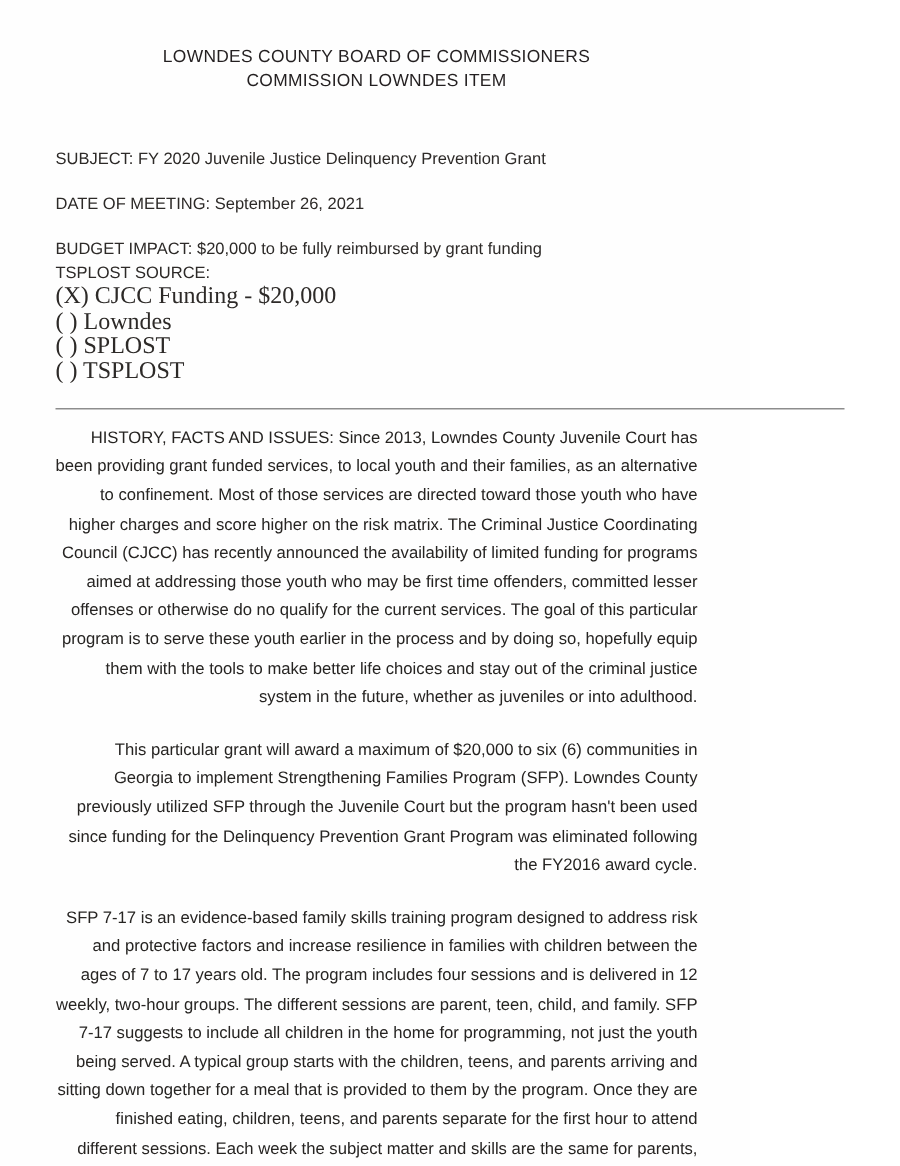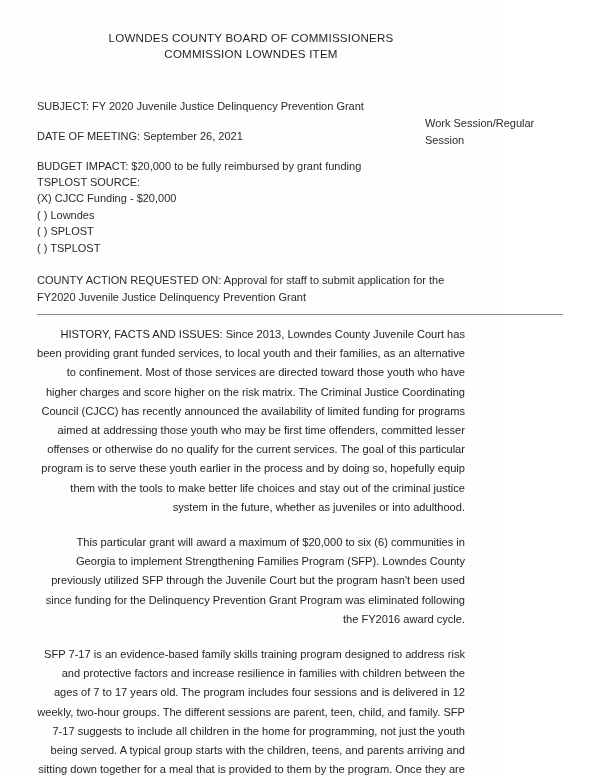--- a/index.html
+++ b/index.html
@@ -66,23 +66,24 @@
   }
   .spacer-md { height: 14px; }
 
   
   .funding-list {
     margin: 0;
     padding: 0;
     list-style: none;
   }
   .funding-list li {
-    font-size: 11px;
+    font-size: 16px;
     line-height: 16.5px;
     color: #2d2a28;
+    font-family: Liberation Serif, serif;
   }
 
   
   .action-block {
     margin-top: 16px;
   }
   .action-block p {
     margin: 0;
     font-size: 11px;
     line-height: 17px;
@@ -114,44 +115,39 @@
 <div class="page">
   <div class="inner">
 
     <div class="doc-header">
       <div class="line">LOWNDES COUNTY BOARD OF COMMISSIONERS</div>
       <div class="line">COMMISSION LOWNDES ITEM</div>
     </div>
 
     <div class="subject-row">
       <div class="field-line">SUBJECT: FY 2020 Juvenile Justice Delinquency Prevention Grant</div>
-      <div class="session-label">
-        <div>Work Session/Regular</div>
-        <div>Session</div>
-      </div>
     </div>
 
     <div class="spacer-md"></div>
 
     <div class="field-line">DATE OF MEETING: September 26, 2021</div>
 
     <div class="spacer-md"></div>
 
     <div class="field-line">BUDGET IMPACT: $20,000 to be fully reimbursed by grant funding</div>
     <div class="field-line">TSPLOST SOURCE:</div>
 
     <ul class="funding-list">
       <li>(X) CJCC Funding - $20,000</li>
       <li>(  ) Lowndes</li>
       <li>(  ) SPLOST</li>
       <li>(  ) TSPLOST</li>
     </ul>
 
     <div class="action-block">
-      <p>COUNTY ACTION REQUESTED ON: Approval for staff to submit application for the FY2020 Juvenile Justice Delinquency Prevention Grant</p>
       <hr class="divider">
     </div>
 
     <div class="body-copy">
       <p>HISTORY, FACTS AND ISSUES: Since 2013, Lowndes County Juvenile Court has been providing grant funded services, to local youth and their families, as an alternative to confinement.  Most of those services are directed toward those youth who have higher charges and score higher on the risk matrix.  The Criminal Justice Coordinating Council (CJCC) has recently announced the availability of limited funding for programs aimed at addressing those youth who may be first time offenders, committed lesser offenses or otherwise do no qualify for the current services.  The goal of this particular program is to serve these youth earlier in the process and by doing so, hopefully equip them with the tools to make better life choices and stay out of the criminal justice system in the future, whether as juveniles or into adulthood.</p>
       <p>This particular grant will award a maximum of $20,000 to six (6) communities in Georgia to implement Strengthening Families Program (SFP).  Lowndes County previously utilized SFP through the Juvenile Court but the program hasn't been used since funding for the Delinquency Prevention Grant Program was eliminated following the FY2016 award cycle.</p>
       <p>SFP 7-17 is an evidence-based family skills training program designed to address risk and protective factors and increase resilience in families with children between the ages of 7 to 17 years old. The program includes four sessions and is delivered in 12 weekly, two-hour groups. The different sessions are parent, teen, child, and family. SFP 7-17 suggests to include all children in the home for programming, not just the youth being served. A typical group starts with the children, teens, and parents arriving and sitting down together for a meal that is provided to them by the program. Once they are finished eating, children, teens, and parents separate for the first hour to attend different sessions. Each week the subject matter and skills are the same for parents, teens, and children in the first session, even though they attend them separately. This is to assist with practicing the skills at home. After the first session is complete, children, teens, and parents are brought back together for a family session, which focuses on parent-child skill practice.</p>
 
     </div>
 

